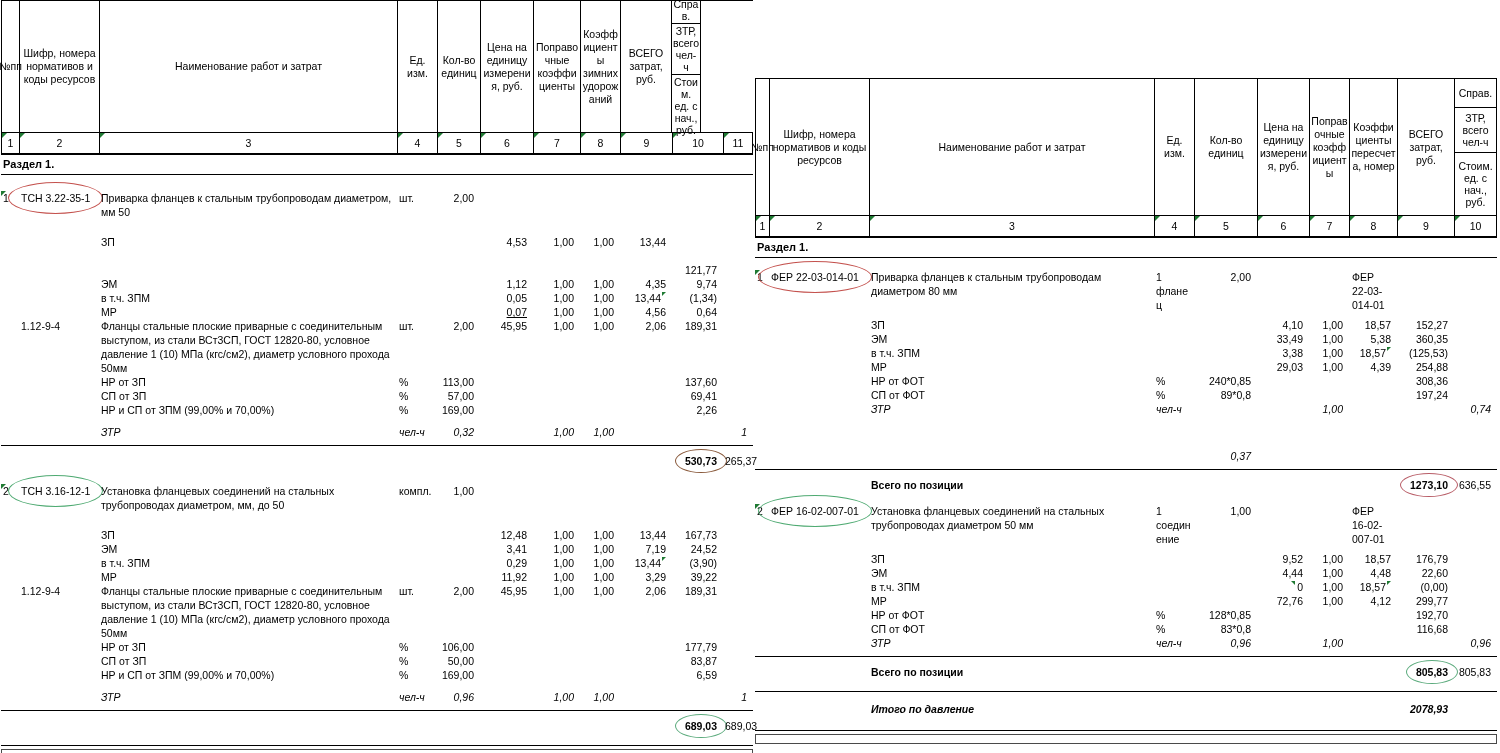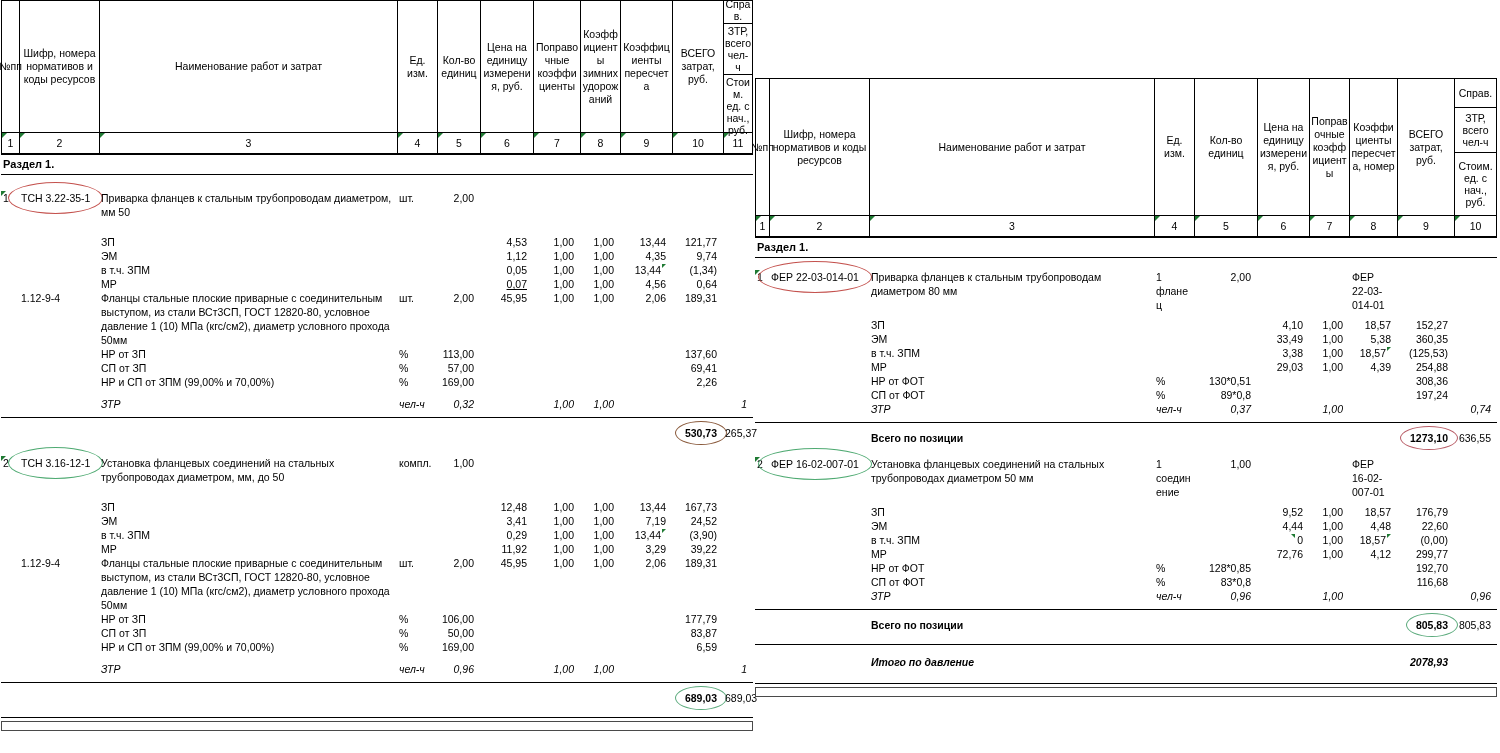--- a/index.html
+++ b/index.html
@@ -78,23 +78,20 @@
         </div>
         <div class="hcell" style="width: 53px;">
           <span>Цена на единицу измерения, руб.</span>
         </div>
         <div class="hcell" style="width: 47px;">
           <span>Поправочные коэффициенты</span>
         </div>
         <div class="hcell" style="width: 40px;">
           <span>Коэффициенты зимних удорожаний</span>
         </div>
-        <div class="hcell" style="width: 52px;">
-          <span>Коэффициенты пересчета</span>
-        </div>
         <div class="hcell" style="width: 51px;">
           <span>ВСЕГО затрат, руб.</span>
         </div>
         <div class="hcell hstack" style="width: 30px;">
           <div class="hsub">
             <span>Справ.</span>
           </div>
           <div class="hsub">
             <span>ЗТР, всего чел-ч</span>
           </div>
@@ -168,21 +165,21 @@
       <div class="row r-sub">
         <div class="cell c-num" style="width: 18px;"></div>
         <div class="cell c-code" style="width: 80px;"></div>
         <div class="cell c-name" style="width: 298px;"><span>ЗП</span></div>
         <div class="cell c-unit" style="width: 40px;"></div>
         <div class="cell c-qty a-r" style="width: 43px;"></div>
         <div class="cell c-price a-r" style="width: 53px;"><span>4,53</span></div>
         <div class="cell c-corr a-r" style="width: 47px;"><span>1,00</span></div>
         <div class="cell c-winter a-r" style="width: 40px;"><span>1,00</span></div>
         <div class="cell c-recalc a-r" style="width: 52px;"><span>13,44</span></div>
-        <div class="cell c-total a-r" style="width: 51px;"><span>121,77</span></div>
+        <div class="cell c-total a-r" style="width: 51px; margin-top: 28px;"><span>121,77</span></div>
         <div class="cell c-ref a-r" style="width: 30px;"></div>
       </div>
       <div class="row r-sub">
         <div class="cell c-num" style="width: 18px;"></div>
         <div class="cell c-code" style="width: 80px;"></div>
         <div class="cell c-name" style="width: 298px;"><span>ЭМ</span></div>
         <div class="cell c-unit" style="width: 40px;"></div>
         <div class="cell c-qty a-r" style="width: 43px;"></div>
         <div class="cell c-price a-r" style="width: 53px;"><span>1,12</span></div>
         <div class="cell c-corr a-r" style="width: 47px;"><span>1,00</span></div>
@@ -591,21 +588,21 @@
         <div class="cell c-corr a-r" style="width: 40px;"><span>1,00</span></div>
         <div class="cell c-recalc a-r" style="width: 48px;"><span>4,39</span></div>
         <div class="cell c-total a-r" style="width: 57px;"><span>254,88</span></div>
         <div class="cell c-ref a-r" style="width: 43px;"></div>
       </div>
       <div class="row r-sub">
         <div class="cell c-num" style="width: 14px;"></div>
         <div class="cell c-code" style="width: 100px;"></div>
         <div class="cell c-name" style="width: 285px;"><span>НР от ФОТ</span></div>
         <div class="cell c-unit" style="width: 40px;"><span>%</span></div>
-        <div class="cell c-qty a-r" style="width: 63px;"><span>130*0,51</span></div>
+        <div class="cell c-qty a-r" style="width: 63px;"><span>240*0,85</span></div>
         <div class="cell c-price a-r" style="width: 52px;"></div>
         <div class="cell c-corr a-r" style="width: 40px;"></div>
         <div class="cell c-recalc a-r" style="width: 48px;"></div>
         <div class="cell c-total a-r" style="width: 57px;"><span>308,36</span></div>
         <div class="cell c-ref a-r" style="width: 43px;"></div>
       </div>
       <div class="row r-sub">
         <div class="cell c-num" style="width: 14px;"></div>
         <div class="cell c-code" style="width: 100px;"></div>
         <div class="cell c-name" style="width: 285px;"><span>СП от ФОТ</span></div>
@@ -615,21 +612,21 @@
         <div class="cell c-corr a-r" style="width: 40px;"></div>
         <div class="cell c-recalc a-r" style="width: 48px;"></div>
         <div class="cell c-total a-r" style="width: 57px; text-align: right;"><span>197,24</span></div>
         <div class="cell c-ref a-r" style="width: 43px;"></div>
       </div>
       <div class="row r-ztr">
         <div class="cell c-num" style="width: 14px;"></div>
         <div class="cell c-code" style="width: 100px;"></div>
         <div class="cell c-name" style="width: 285px;"><span>ЗТР</span></div>
         <div class="cell c-unit" style="width: 40px;"><span>чел-ч</span></div>
-        <div class="cell c-qty a-r" style="width: 63px;"><span>0,37</span></div>
+        <div class="cell c-qty a-r" style="width: 63px; margin-top: 47px;"><span>0,37</span></div>
         <div class="cell c-price a-r" style="width: 52px;"></div>
         <div class="cell c-corr a-r" style="width: 40px;"><span>1,00</span></div>
         <div class="cell c-recalc a-r" style="width: 48px;"></div>
         <div class="cell c-total a-r" style="width: 57px;"></div>
         <div class="cell c-ref a-r" style="width: 43px;"><span>0,74</span></div>
       </div>
       <div class="rule"></div>
       <div class="row r-total">
         <div class="cell c-num" style="width: 14px;"></div>
         <div class="cell c-code" style="width: 100px;"></div>

